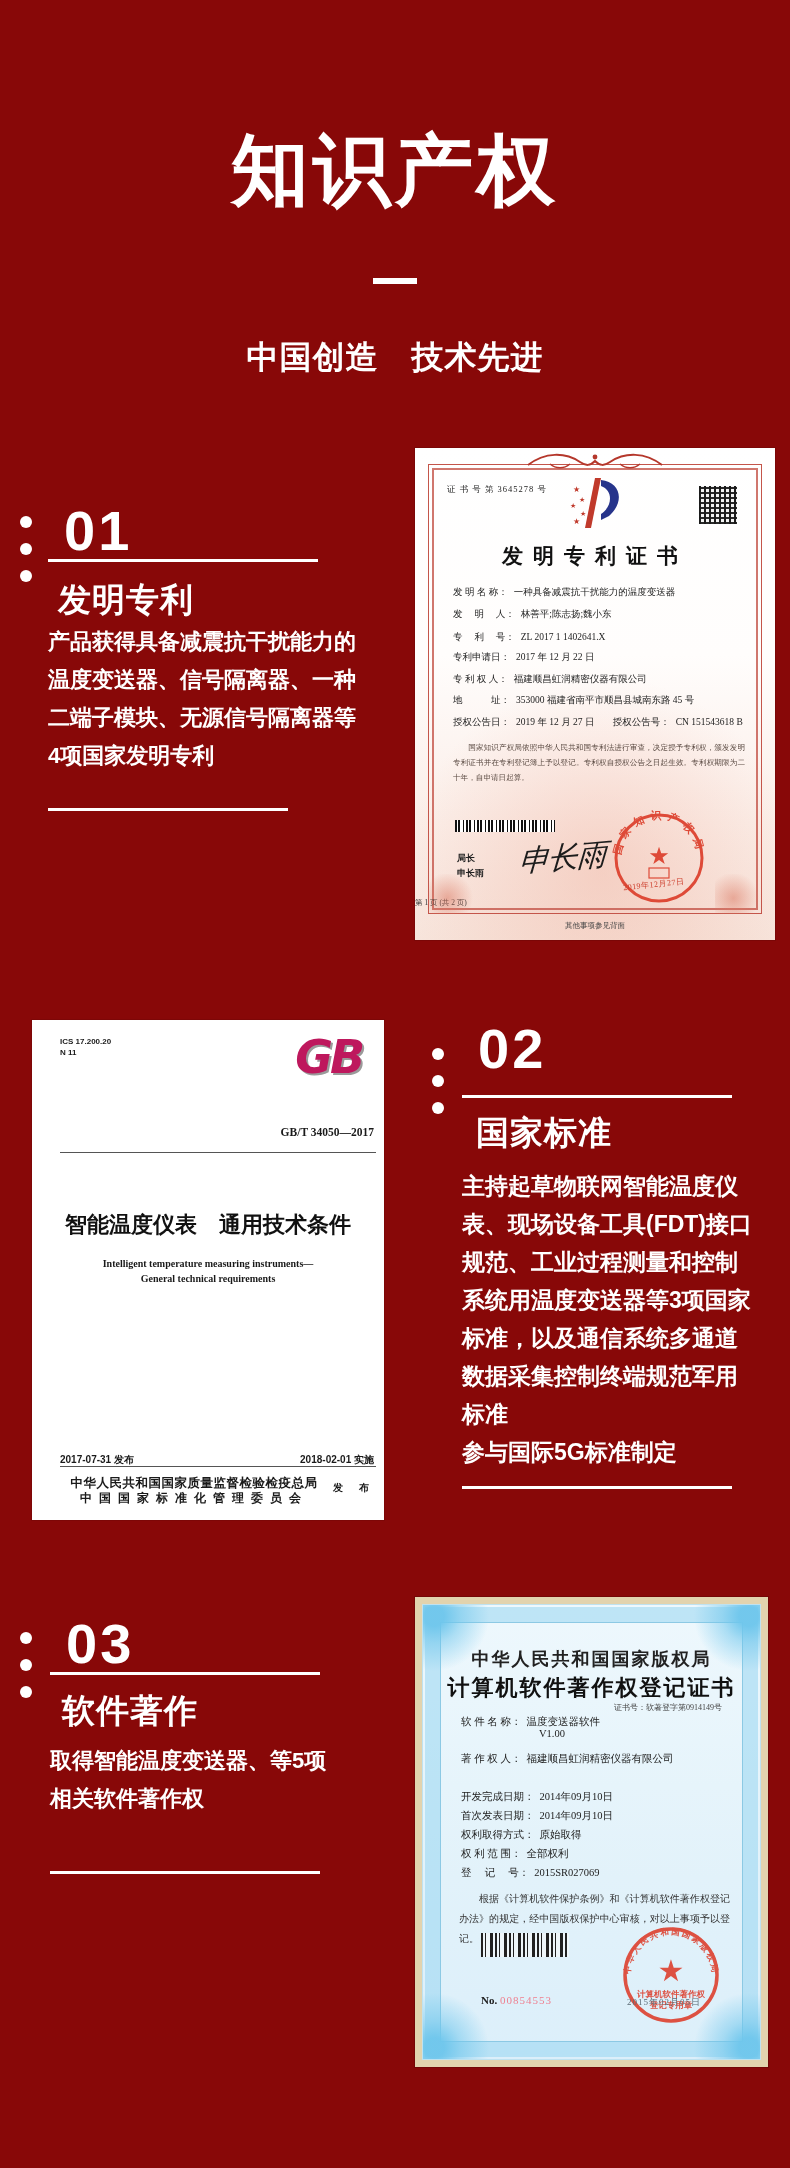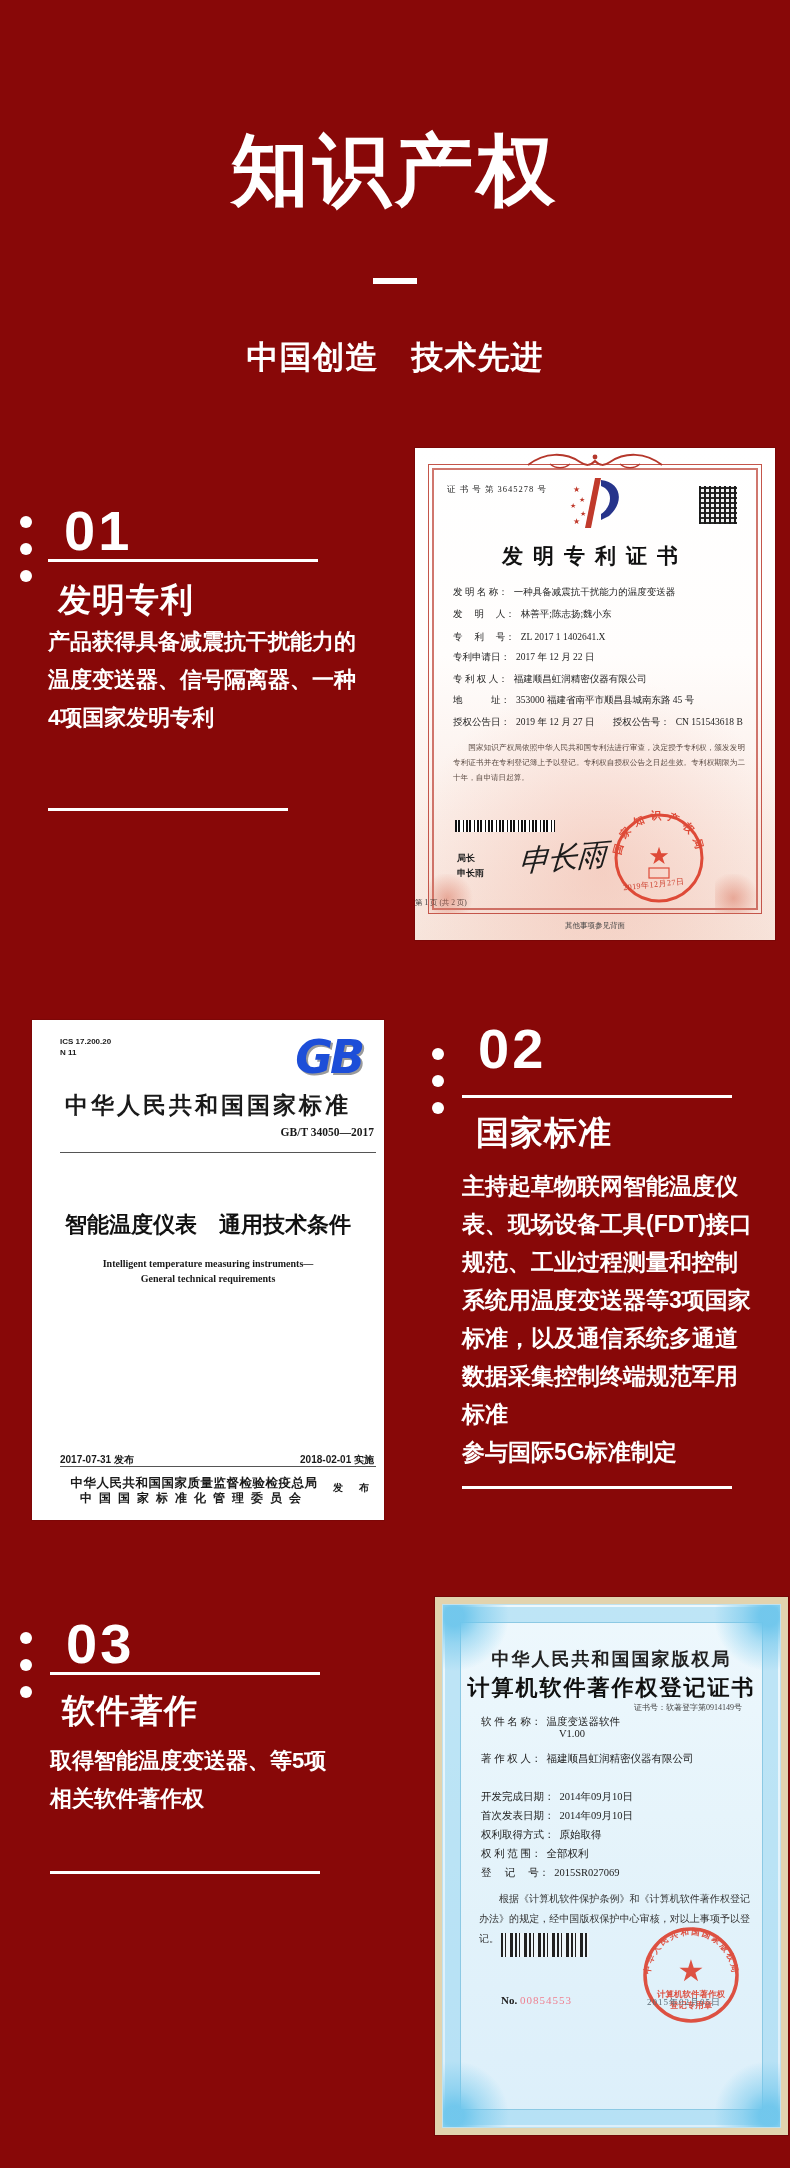--- a/index.html
+++ b/index.html
@@ -66,40 +66,40 @@
   .p-corn{position:absolute;width:46px;height:40px;bottom:26px;
      background:radial-gradient(circle at 40% 60%, rgba(219,122,100,.55), rgba(219,122,100,0) 70%);}
   .p-corn.left{left:14px;} .p-corn.right{right:14px;}
 
   
   .gbdoc{position:absolute;left:32px;top:1020px;width:352px;height:500px;background:#fff;color:#1a1a1a;
      font-family:"Liberation Serif","DejaVu Serif",serif;box-shadow:0 0 0 1px rgba(0,0,0,.08);}
   .g-ics{position:absolute;left:28px;top:16px;font-size:8px;font-weight:700;line-height:11px;
      font-family:"Liberation Sans",sans-serif;}
   .g-logo{position:absolute;right:22px;top:10px;font-size:46px;font-weight:800;font-style:italic;
-     letter-spacing:-3px;color:#1d4ed8;font-family:"DejaVu Sans",sans-serif;text-shadow:2px 2px 0 #9a9a9a;}
+     letter-spacing:-3px;color:#be185d;font-family:"DejaVu Sans",sans-serif;text-shadow:2px 2px 0 #9a9a9a;}
   .g-header{position:absolute;top:70px;left:0;width:100%;text-align:center;font-size:23px;
      font-weight:700;letter-spacing:3px;}
   .g-no{position:absolute;right:10px;top:106px;font-size:11.5px;font-weight:700;}
   .g-topline{position:absolute;left:28px;right:8px;top:132px;height:1px;background:#555;}
   .g-title{position:absolute;top:190px;left:0;width:100%;text-align:center;font-size:22px;font-weight:800;
      color:#111;font-family:"Liberation Sans",sans-serif;}
   .g-en{position:absolute;left:0;width:100%;text-align:center;font-size:10px;font-weight:700;}
   .g-en1{top:238px;} .g-en2{top:253px;}
   .g-botline{position:absolute;left:28px;right:8px;top:446px;height:1px;background:#555;}
   .g-date{position:absolute;font-size:10px;font-weight:700;font-family:"Liberation Sans",sans-serif;}
   .g-issue{left:28px;top:433px;} .g-impl{right:10px;top:433px;}
   .g-issuer{position:absolute;left:0;width:92%;text-align:center;font-weight:700;}
   .g-issuer1{top:455px;font-size:12.5px;letter-spacing:.5px;}
   .g-issuer2{top:470px;font-size:12px;letter-spacing:7px;}
   .g-fabu{position:absolute;right:12px;top:461px;font-size:10px;font-weight:700;letter-spacing:3px;}
 
   
-  .soft{position:absolute;left:415px;top:1597px;width:353px;height:538px;background:#e2d3ae;
-     font-family:"Liberation Serif","DejaVu Serif",serif;box-shadow:0 0 0 1px rgba(0,0,0,.15);margin-left:20px;}
+  .soft{position:absolute;left:415px;top:1597px;width:353px;height:470px;background:#e2d3ae;
+     font-family:"Liberation Serif","DejaVu Serif",serif;box-shadow:0 0 0 1px rgba(0,0,0,.15);}
   .s-inner{position:absolute;inset:7px;background:linear-gradient(180deg,#eef8fd 0%,#e2f2fa 60%,#dceffa 100%);
      border:1px solid #bfe2f0;}
   .s-band{position:absolute;inset:10px;border:15px solid rgba(151,214,240,.55);}
   .s-band::after{content:"";position:absolute;inset:0;border:1px solid #8cc9e4;}
   .s-c{position:absolute;width:70px;height:70px;opacity:.95;}
   .s-c.tl{left:8px;top:8px;background:radial-gradient(circle at 16% 16%,#6ec6ec 0 12%,rgba(110,198,236,.55) 32%,rgba(110,198,236,0) 66%);}
   .s-c.tr{right:8px;top:8px;background:radial-gradient(circle at 84% 16%,#6ec6ec 0 12%,rgba(110,198,236,.55) 32%,rgba(110,198,236,0) 66%);}
   .s-c.bl{left:8px;bottom:8px;background:radial-gradient(circle at 16% 84%,#6ec6ec 0 12%,rgba(110,198,236,.55) 32%,rgba(110,198,236,0) 66%);}
   .s-c.br{right:8px;bottom:8px;background:radial-gradient(circle at 84% 84%,#6ec6ec 0 12%,rgba(110,198,236,.55) 32%,rgba(110,198,236,0) 66%);}
   .s-header{position:absolute;top:50px;left:0;width:100%;text-align:center;font-size:18px;
@@ -132,20 +132,21 @@
     <i></i>
       <i></i>
       <i></i>
   </div>
   <div class="sec-num n1">01</div>
   <div class="sec-line l1"></div>
   <div class="sec-head h1">发明专利</div>
   <div class="sec-body b1">
     <div>产品获得具备减震抗干扰能力的</div>
     <div>温度变送器、信号隔离器、一种</div>
+    <div>二端子模块、无源信号隔离器等</div>
     <div>4项国家发明专利</div>
   </div>
   <div class="sec-line l1b"></div>
 
   <div class="patent">
     <div class="p-frame"></div>
     <svg class="p-ornament" width="150" height="22" viewBox="0 0 150 22">
       <path d="M8 15 C25 2,45 2,60 12 C66 16,70 16,75 11 C80 16,84 16,90 12 C105 2,125 2,142 15" fill="none" stroke="#b5372b" stroke-width="2"></path>
       <path d="M30 14 c6 5 14 5 20 0 M100 14 c6 5 14 5 20 0" fill="none" stroke="#b5372b" stroke-width="1.4"></path>
       <circle cx="75" cy="7" r="2.4" fill="#b5372b"></circle>
@@ -229,21 +230,20 @@
     <div>参与国际5G标准制定</div>
   </div>
   <div class="sec-line l2b"></div>
 
   <div class="gbdoc">
     <div class="g-ics">
       <div>ICS 17.200.20</div>
       <div>N 11</div>
     </div>
     <div class="g-logo">GB</div>
-    <div class="g-header">中华人民共和国国家标准</div>
     <div class="g-no">GB/T 34050—2017</div>
     <div class="g-topline"></div>
     <div class="g-title">智能温度仪表　通用技术条件</div>
     <div class="g-en g-en1">Intelligent temperature measuring instruments—</div>
     <div class="g-en g-en2">General technical requirements</div>
     <div class="g-date g-issue">2017-07-31 发布</div>
     <div class="g-date g-impl">2018-02-01 实施</div>
     <div class="g-botline"></div>
     <div class="g-issuer g-issuer1">中华人民共和国国家质量监督检验检疫总局</div>
     <div class="g-issuer g-issuer2">中国国家标准化管理委员会</div>

